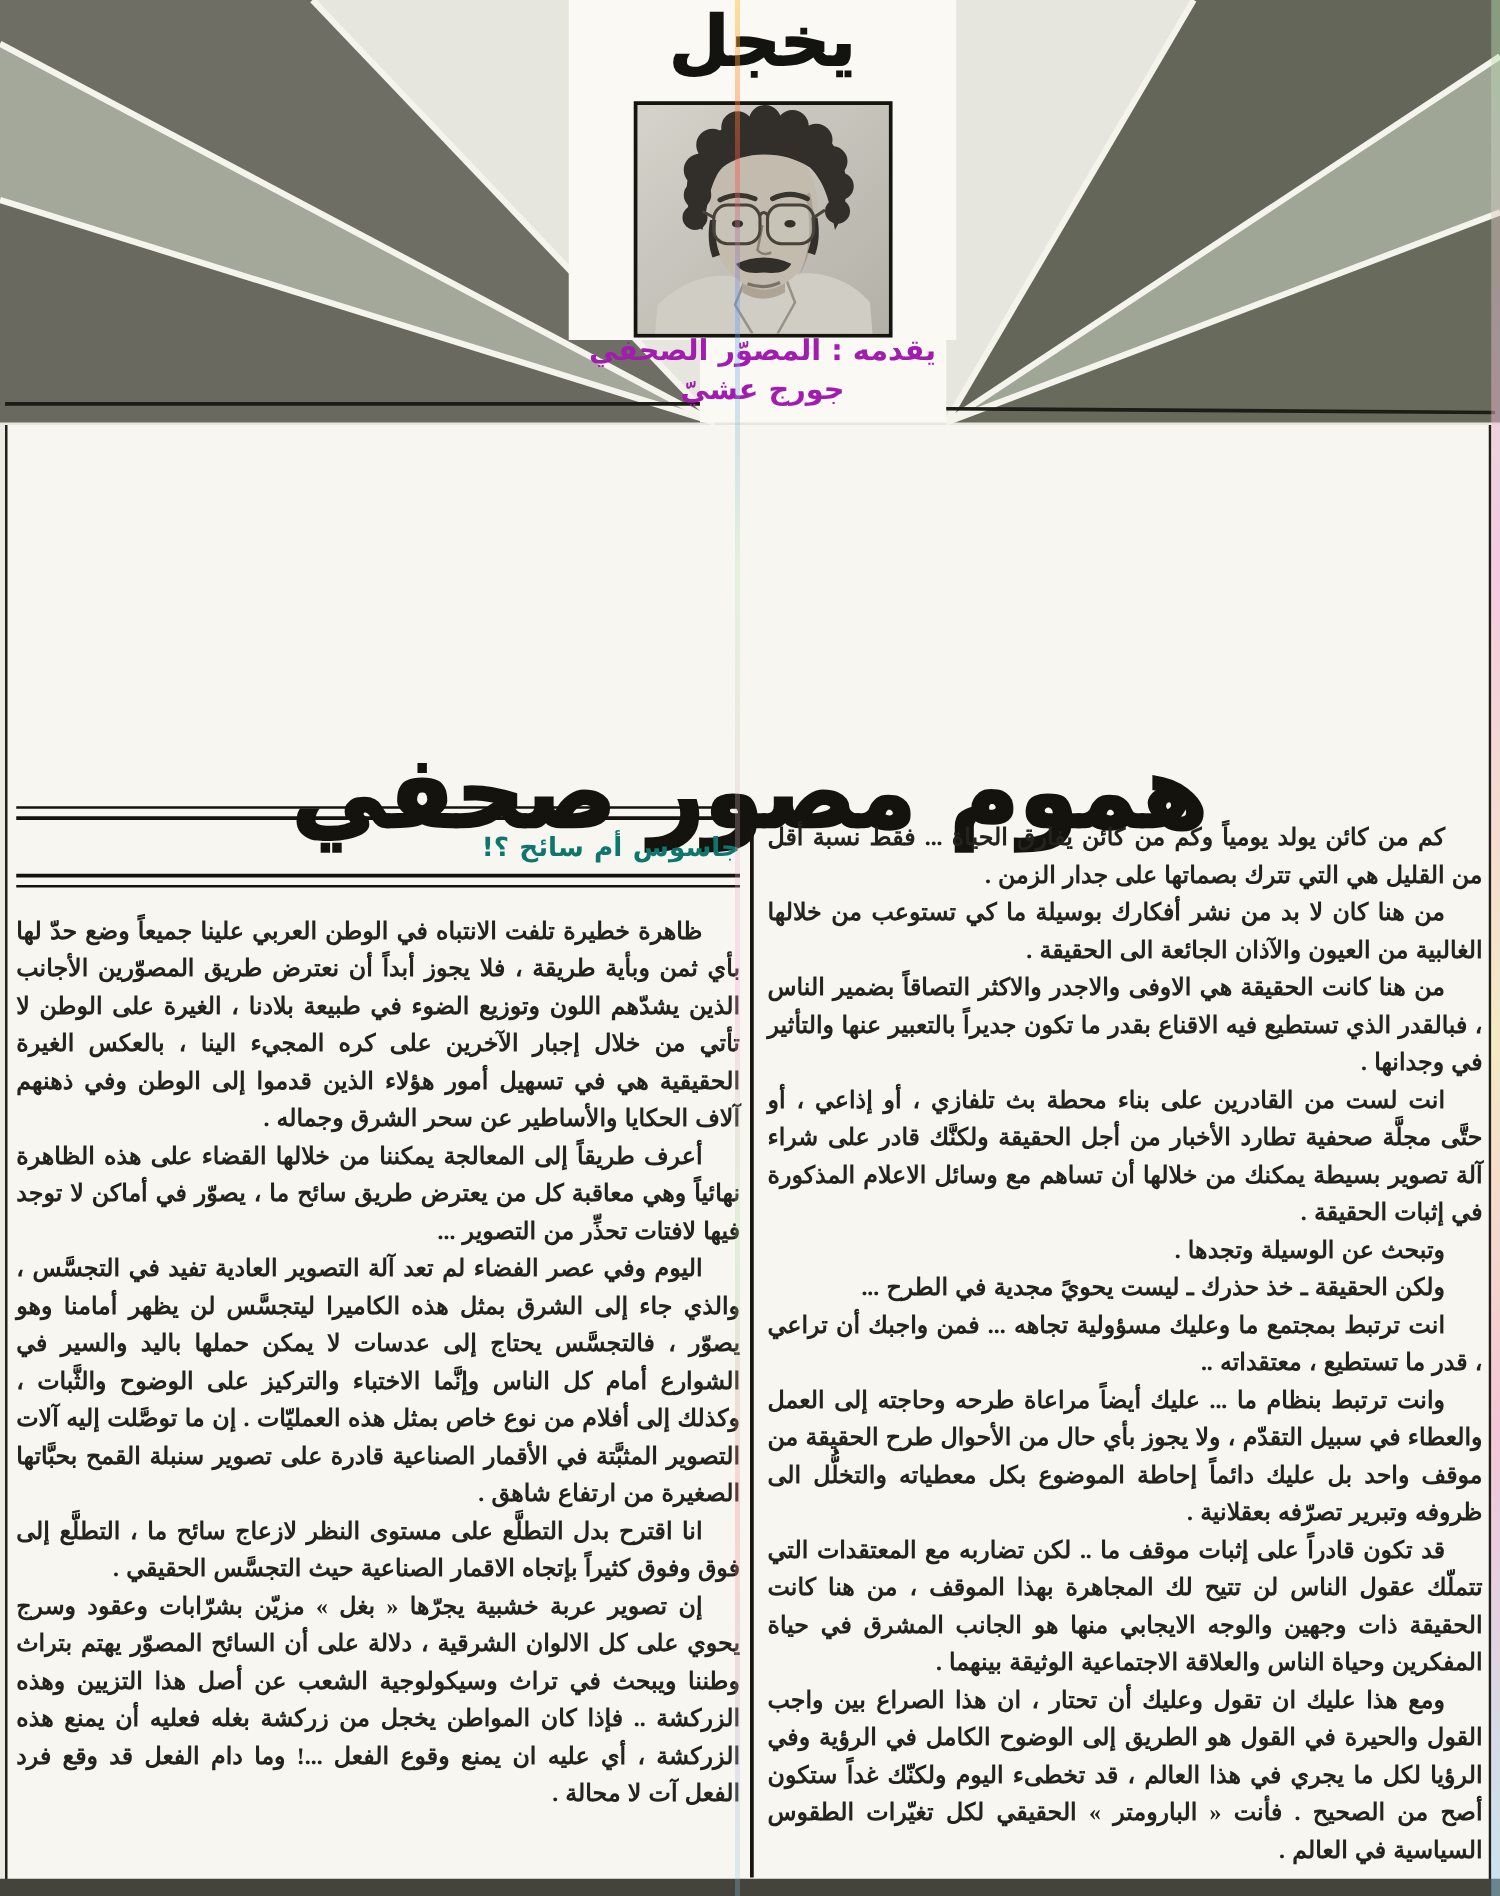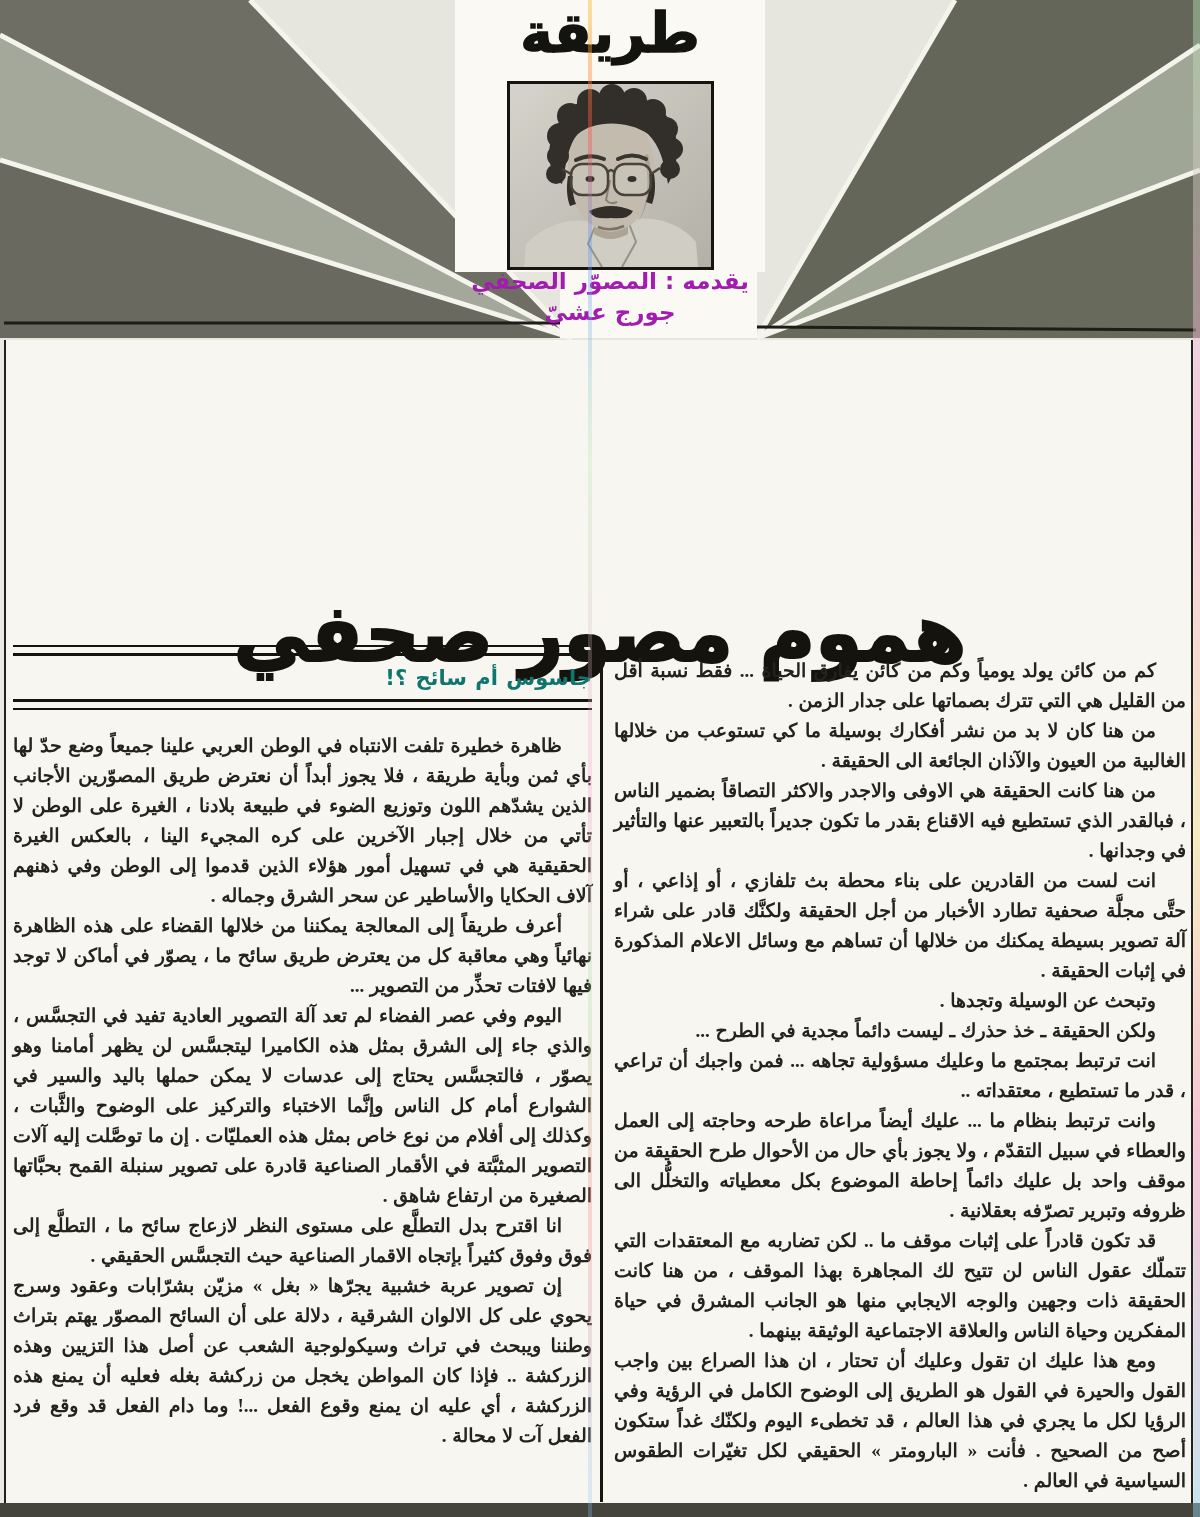--- a/index.html
+++ b/index.html
@@ -105,21 +105,21 @@
       <line x1="955" y1="0" x2="757" y2="338" stroke="#f5f4ec" stroke-width="5"></line>
       <line x1="1200" y1="45" x2="757" y2="338" stroke="#f5f4ec" stroke-width="5"></line>
       <line x1="1200" y1="170" x2="757" y2="338" stroke="#f5f4ec" stroke-width="5"></line>
 
       <polygon points="455,0 765,0 765,272 757,272 757,338 560,338 560,272 455,272" fill="#faf9f3"></polygon>
 
       <line x1="4" y1="323" x2="560" y2="323" stroke="#1d1c16" stroke-width="3"></line>
       <line x1="757" y1="327" x2="1196" y2="330" stroke="#1d1c16" stroke-width="3"></line>
     </svg>
 
-    <div class="flash-title">طريقة</div>
+    <div class="flash-title">يخجل</div>
 
     <div class="photo-frame">
       <svg width="201" height="183" viewBox="0 0 201 183">
         <defs>
           <linearGradient id="bgph" x1="0" y1="0" x2="1" y2="1">
             <stop offset="0" stop-color="#dedbd4"></stop>
             <stop offset="1" stop-color="#b9b6ae"></stop>
           </linearGradient>
         </defs>
         <rect width="201" height="183" fill="url(#bgph)"></rect>
@@ -178,21 +178,21 @@
   <h1 class="main-title">هموم مصور صحفي</h1>
 
   <div class="col-divider"></div>
 
   <section class="column col-right">
     <p>كم من كائن يولد يومياً وكم من كائن يفارق الحياة ... فقط نسبة أقل من القليل هي التي تترك بصماتها على جدار الزمن .</p>
     <p>من هنا كان لا بد من نشر أفكارك بوسيلة ما كي تستوعب من خلالها الغالبية من العيون والآذان الجائعة الى الحقيقة .</p>
     <p>من هنا كانت الحقيقة هي الاوفى والاجدر والاكثر التصاقاً بضمير الناس ، فبالقدر الذي تستطيع فيه الاقناع بقدر ما تكون جديراً بالتعبير عنها والتأثير في وجدانها .</p>
     <p>انت لست من القادرين على بناء محطة بث تلفازي ، أو إذاعي ، أو حتَّى مجلَّة صحفية تطارد الأخبار من أجل الحقيقة ولكنَّك قادر على شراء آلة تصوير بسيطة يمكنك من خلالها أن تساهم مع وسائل الاعلام المذكورة في إثبات الحقيقة .</p>
     <p>وتبحث عن الوسيلة وتجدها .</p>
-    <p>ولكن الحقيقة ـ خذ حذرك ـ ليست دائماً مجدية في الطرح ...</p>
+    <p>ولكن الحقيقة ـ خذ حذرك ـ ليست يحويً مجدية في الطرح ...</p>
     <p>انت ترتبط بمجتمع ما وعليك مسؤولية تجاهه ... فمن واجبك أن تراعي ، قدر ما تستطيع ، معتقداته ..</p>
     <p>وانت ترتبط بنظام ما ... عليك أيضاً مراعاة طرحه وحاجته إلى العمل والعطاء في سبيل التقدّم ، ولا يجوز بأي حال من الأحوال طرح الحقيقة من موقف واحد بل عليك دائماً إحاطة الموضوع بكل معطياته والتخلُّل الى ظروفه وتبرير تصرّفه بعقلانية .</p>
     <p>قد تكون قادراً على إثبات موقف ما .. لكن تضاربه مع المعتقدات التي تتملّك عقول الناس لن تتيح لك المجاهرة بهذا الموقف ، من هنا كانت الحقيقة ذات وجهين والوجه الايجابي منها هو الجانب المشرق في حياة المفكرين وحياة الناس والعلاقة الاجتماعية الوثيقة بينهما .</p>
     <p>ومع هذا عليك ان تقول وعليك أن تحتار ، ان هذا الصراع بين واجب القول والحيرة في القول هو الطريق إلى الوضوح الكامل في الرؤية وفي الرؤيا لكل ما يجري في هذا العالم ، قد تخطىء اليوم ولكنّك غداً ستكون أصح من الصحيح . فأنت « البارومتر » الحقيقي لكل تغيّرات الطقوس السياسية في العالم .</p>
   </section>
 
   <section class="column col-left">
     <div class="rule-top"></div>
     <h2 class="col-heading">جاسوس أم سائح ؟!</h2>
     <div class="rule-bottom"></div>

